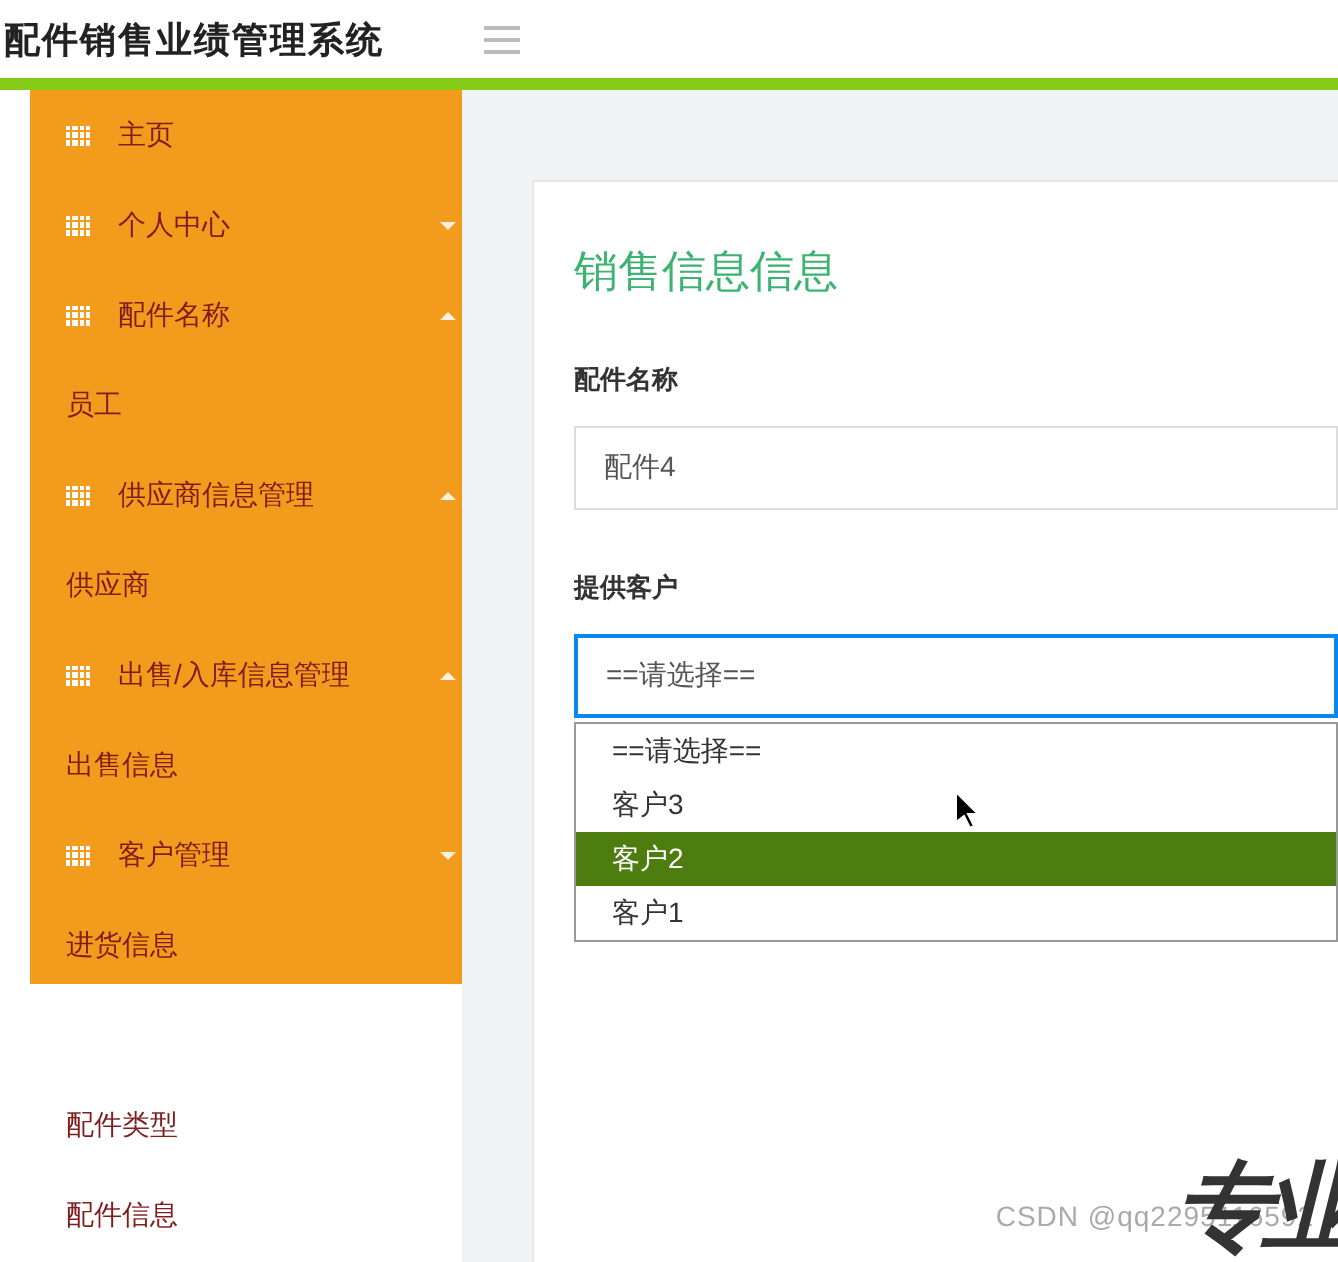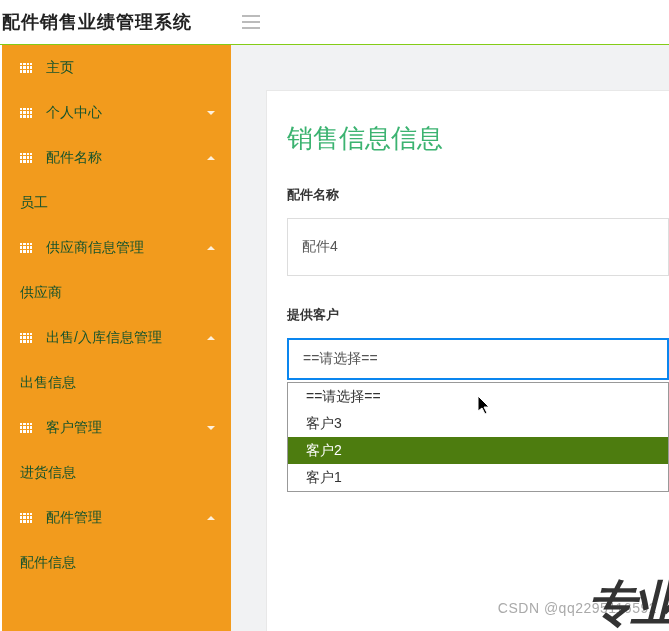--- a/index.html
+++ b/index.html
@@ -1,37 +1,37 @@
 <!DOCTYPE html>
 <html><head>
   <meta charset="utf-8">
   <style>
     * { margin: 0; padding: 0; box-sizing: border-box; }
     body { font-family: "Microsoft YaHei", Arial, sans-serif; font-size: 14px; background: #fff; overflow: hidden; width: 669px; height: 631px; position: relative; }
     
-    .header { height: 45px; display: flex; align-items: center; border-bottom: 1px solid #84cc16; padding-left: 2px; text-align: right; }
+    .header { height: 45px; display: flex; align-items: center; border-bottom: 6px solid #84cc16; padding-left: 2px; text-align: right; }
     .app-title { font-size: 18px; font-weight: bold; color: #222; letter-spacing: 1px; }
     .hamburger { margin-left: 50px; cursor: pointer; color: #999; }
     .hamburger svg { display: block; }
     
-    .sidebar { position: absolute; left: 2px; top: 45px; width: 231px; height: 586px; background: #f29b1d; color: #14532d; }
+    .sidebar { position: absolute; left: 15px; top: 45px; width: 231px; height: 447px; background: #f29b1d; color: #7f1d1d; }
     .menu-item { display: flex; align-items: center; height: 45px; padding: 0 18px; cursor: pointer; position: relative; }
     .menu-item.sub { }
     .grid-icon { width: 12px; height: 10px; margin-right: 14px; display: grid; grid-template-columns: repeat(4, 1fr); grid-template-rows: repeat(3, 1fr); gap: 1px; }
     .grid-icon i { background: #fff; }
     .menu-label { flex: 1; font-size: 14px; }
     .caret { position: absolute; right: 18px; top: 50%; transform: translateY(-50%); width: 0; height: 0; border-left: 4px solid transparent; border-right: 4px solid transparent; }
     .caret.down { border-top: 4px solid rgba(255,255,255,0.85); }
     .caret.up { border-bottom: 4px solid rgba(255,255,255,0.85); }
     
     .content { position: absolute; left: 231px; top: 45px; right: 0; height: 586px; background: #f1f2f3; padding: 45px 0 0 35px; }
     .card { background: #fff; padding: 30px 0 0 20px; height: 100%; border: 1px solid #e8e8e8; border-right: none; border-bottom: none; }
-    .card-title { font-size: 26px; color: #3cb371; font-weight: 500; margin-bottom: 30px; }
+    .card-title { font-size: 22px; color: #3cb371; font-weight: 500; margin-bottom: 30px; }
     .form-label { font-size: 13px; color: #333; font-weight: 600; margin-bottom: 14px; }
-    .form-input { width: 100%; height: 58px; border: 1px solid #ddd; padding: 0 14px; font-size: 14px; color: #555; outline: none; }
+    .form-input { width: 100%; height: 42px; border: 1px solid #ddd; padding: 0 14px; font-size: 14px; color: #555; outline: none; }
     .form-group { margin-bottom: 30px; }
     
     .select-box { position: relative; border-radius: 21px; }
     .select-display { width: 100%; height: 42px; border: 2px solid #0a86ef; padding: 0 14px; font-size: 14px; color: #555; display: flex; align-items: center; cursor: pointer; background: #fff; }
     .dropdown { position: absolute; top: 44px; left: 0; right: 0; background: #fff; border: 1px solid #999; z-index: 10; }
     .dropdown-item { padding: 3px 18px; font-size: 14px; color: #333; cursor: pointer; line-height: 1.5; }
     .dropdown-item.highlighted { background: #4d7c0f; color: #fff; }
     
     .cursor { position: absolute; z-index: 100; pointer-events: none; }
     .watermark { position: absolute; bottom: 15px; right: 12px; color: #aaa; font-size: 14px; letter-spacing: 0.5px; }
@@ -179,22 +179,24 @@
         <i></i>
         <i></i>
         <i></i>
         <i></i>
         <i></i>
         <i></i>
         <i></i>
         <i></i>
         <i></i>
       </span>
-    <span class="menu-label">配件管理</span>
-    <span class="caret up"></span>
+    <span class="caret up"></span>
+  </div>
+  <div class="menu-item sub">
+    <span class="menu-label">配件类型</span>
   </div>
   <div class="menu-item sub">
     <span class="menu-label">配件信息</span>
   </div>
 </div>
 
 <div class="content">
   <div class="card">
     <div class="card-title">销售信息信息</div>
 

